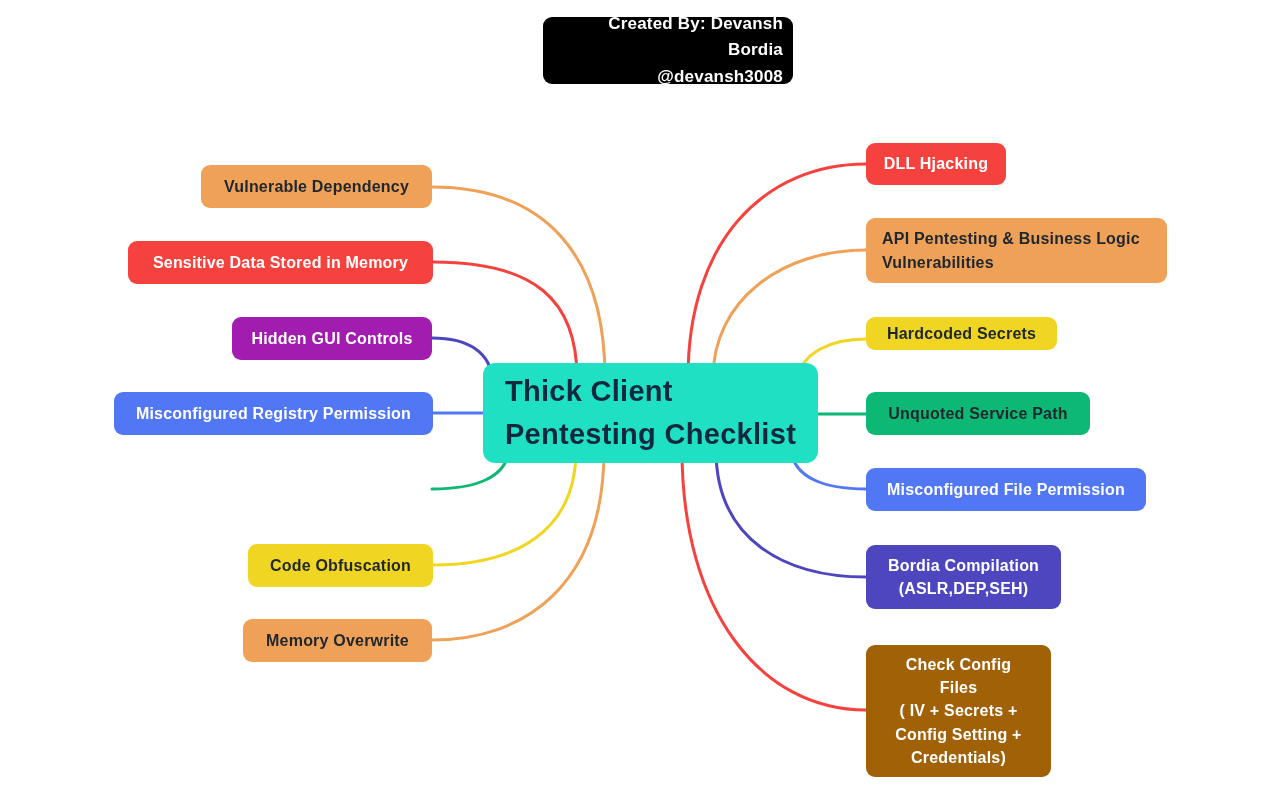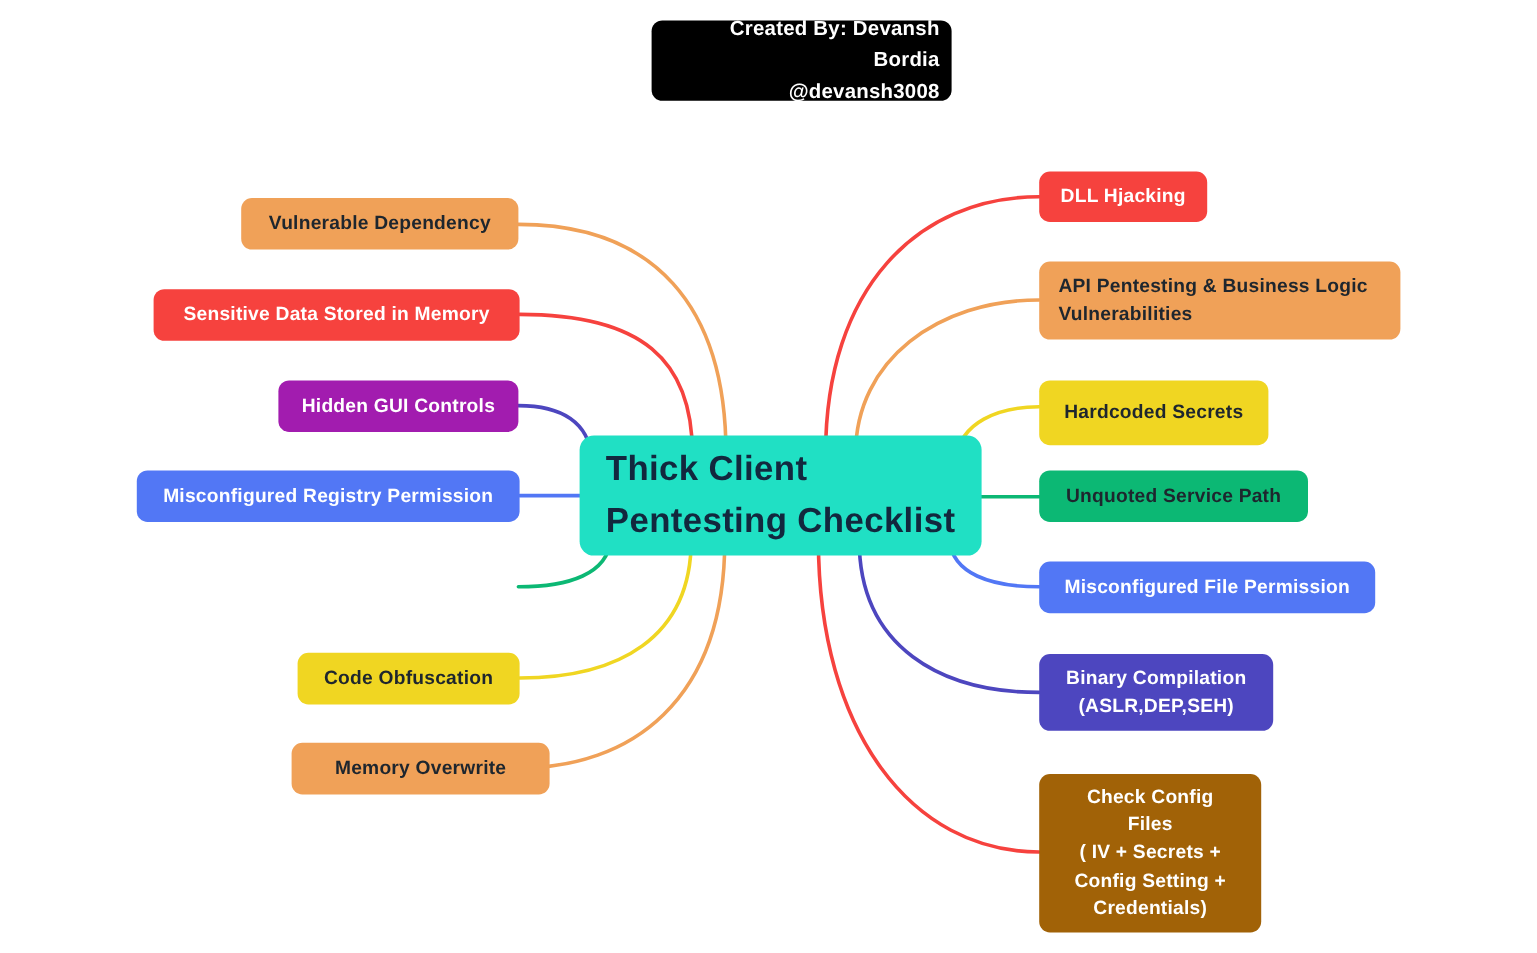--- a/index.html
+++ b/index.html
@@ -76,34 +76,34 @@
 
   <div class="node" style="left: 128px; top: 241px; width: 305px; height: 43px; background-color: rgb(246, 66, 62); color: rgb(255, 255, 255);">Sensitive Data Stored in Memory</div>
 
   <div class="node" style="left: 232px; top: 317px; width: 200px; height: 43px; background-color: #a21caf; color: rgb(255, 255, 255);">Hidden GUI Controls</div>
 
   <div class="node" style="left: 114px; top: 392px; width: 319px; height: 43px; background-color: rgb(82, 119, 245); color: rgb(255, 255, 255);">Misconfigured Registry Permission</div>
 
 
   <div class="node" style="left: 248px; top: 544px; width: 185px; height: 43px; background-color: rgb(240, 214, 34); color: rgb(30, 38, 46);">Code Obfuscation</div>
 
-  <div class="node" style="left: 243px; top: 619px; width: 215px; height: 43px; background-color: rgb(240, 161, 88); color: rgb(30, 38, 46);">Memory Overwrite</div>
+  <div class="node" style="left: 243px; top: 619px; width: 189px; height: 43px; background-color: rgb(240, 161, 88); color: rgb(30, 38, 46);">Memory Overwrite</div>
 
   <div class="node align-left" style="left: 866px; top: 218px; width: 301px; height: 65px; background-color: rgb(240, 161, 88); color: rgb(30, 38, 46);">API Pentesting &amp; Business Logic
 Vulnerabilities</div>
 
   <div class="node" style="left: 866px; top: 143px; width: 140px; height: 42px; background-color: rgb(246, 66, 62); color: rgb(255, 255, 255);">DLL Hjacking</div>
 
-  <div class="node" style="left: 866px; top: 317px; width: 191px; height: 54px; background-color: rgb(240, 214, 34); color: rgb(30, 38, 46);">Hardcoded Secrets</div>
+  <div class="node" style="left: 866px; top: 317px; width: 191px; height: 33px; background-color: rgb(240, 214, 34); color: rgb(30, 38, 46);">Hardcoded Secrets</div>
 
   <div class="node" style="left: 866px; top: 392px; width: 224px; height: 43px; background-color: rgb(12, 184, 116); color: rgb(30, 38, 46);">Unquoted Service Path</div>
 
   <div class="node" style="left: 866px; top: 468px; width: 280px; height: 43px; background-color: rgb(82, 119, 245); color: rgb(255, 255, 255);">Misconfigured File Permission</div>
 
-  <div class="node" style="left: 866px; top: 545px; width: 195px; height: 64px; background-color: rgb(77, 70, 191); color: rgb(255, 255, 255);">Binary Compilation
+  <div class="node" style="left: 866px; top: 545px; width: 195px; height: 64px; background-color: rgb(77, 70, 191); color: rgb(255, 255, 255);">Bordia Compilation
 (ASLR,DEP,SEH)</div>
 
   <div class="node" style="left: 866px; top: 645px; width: 185px; height: 132px; background-color: #a16207; color: rgb(255, 255, 255);">Check Config
 Files
 ( IV + Secrets +
 Config Setting +
 Credentials)</div>
 
 </div>
 

